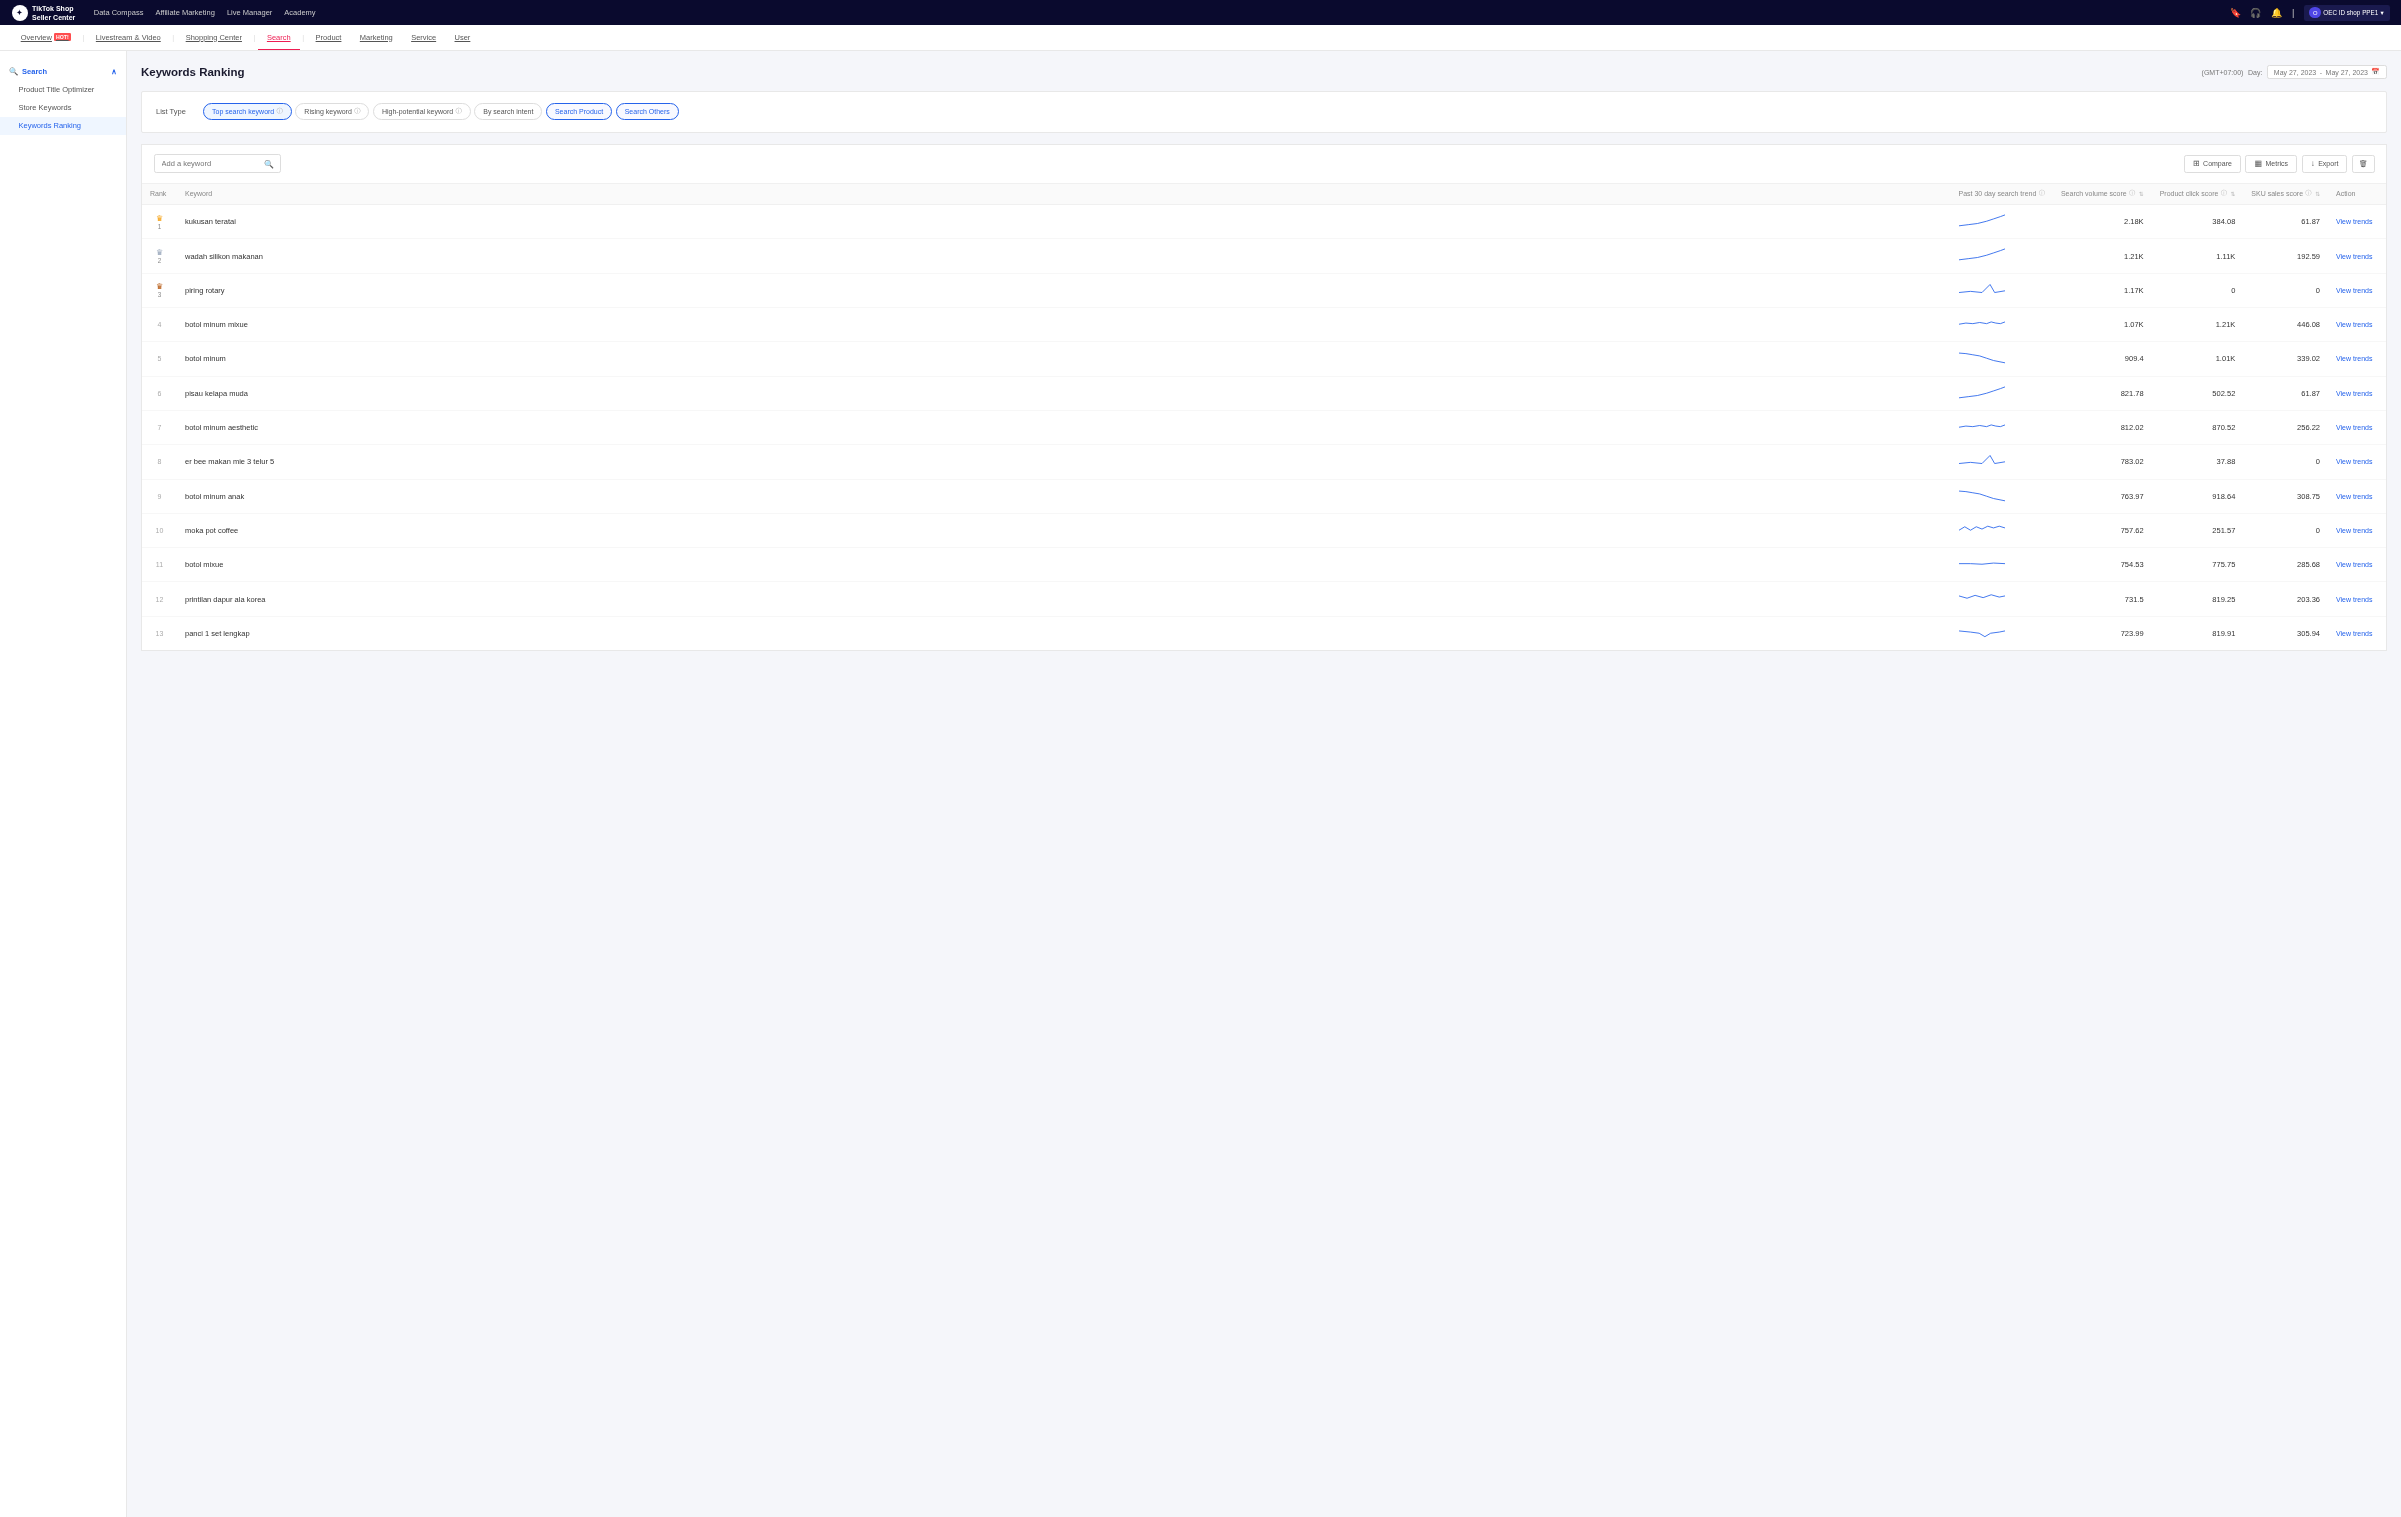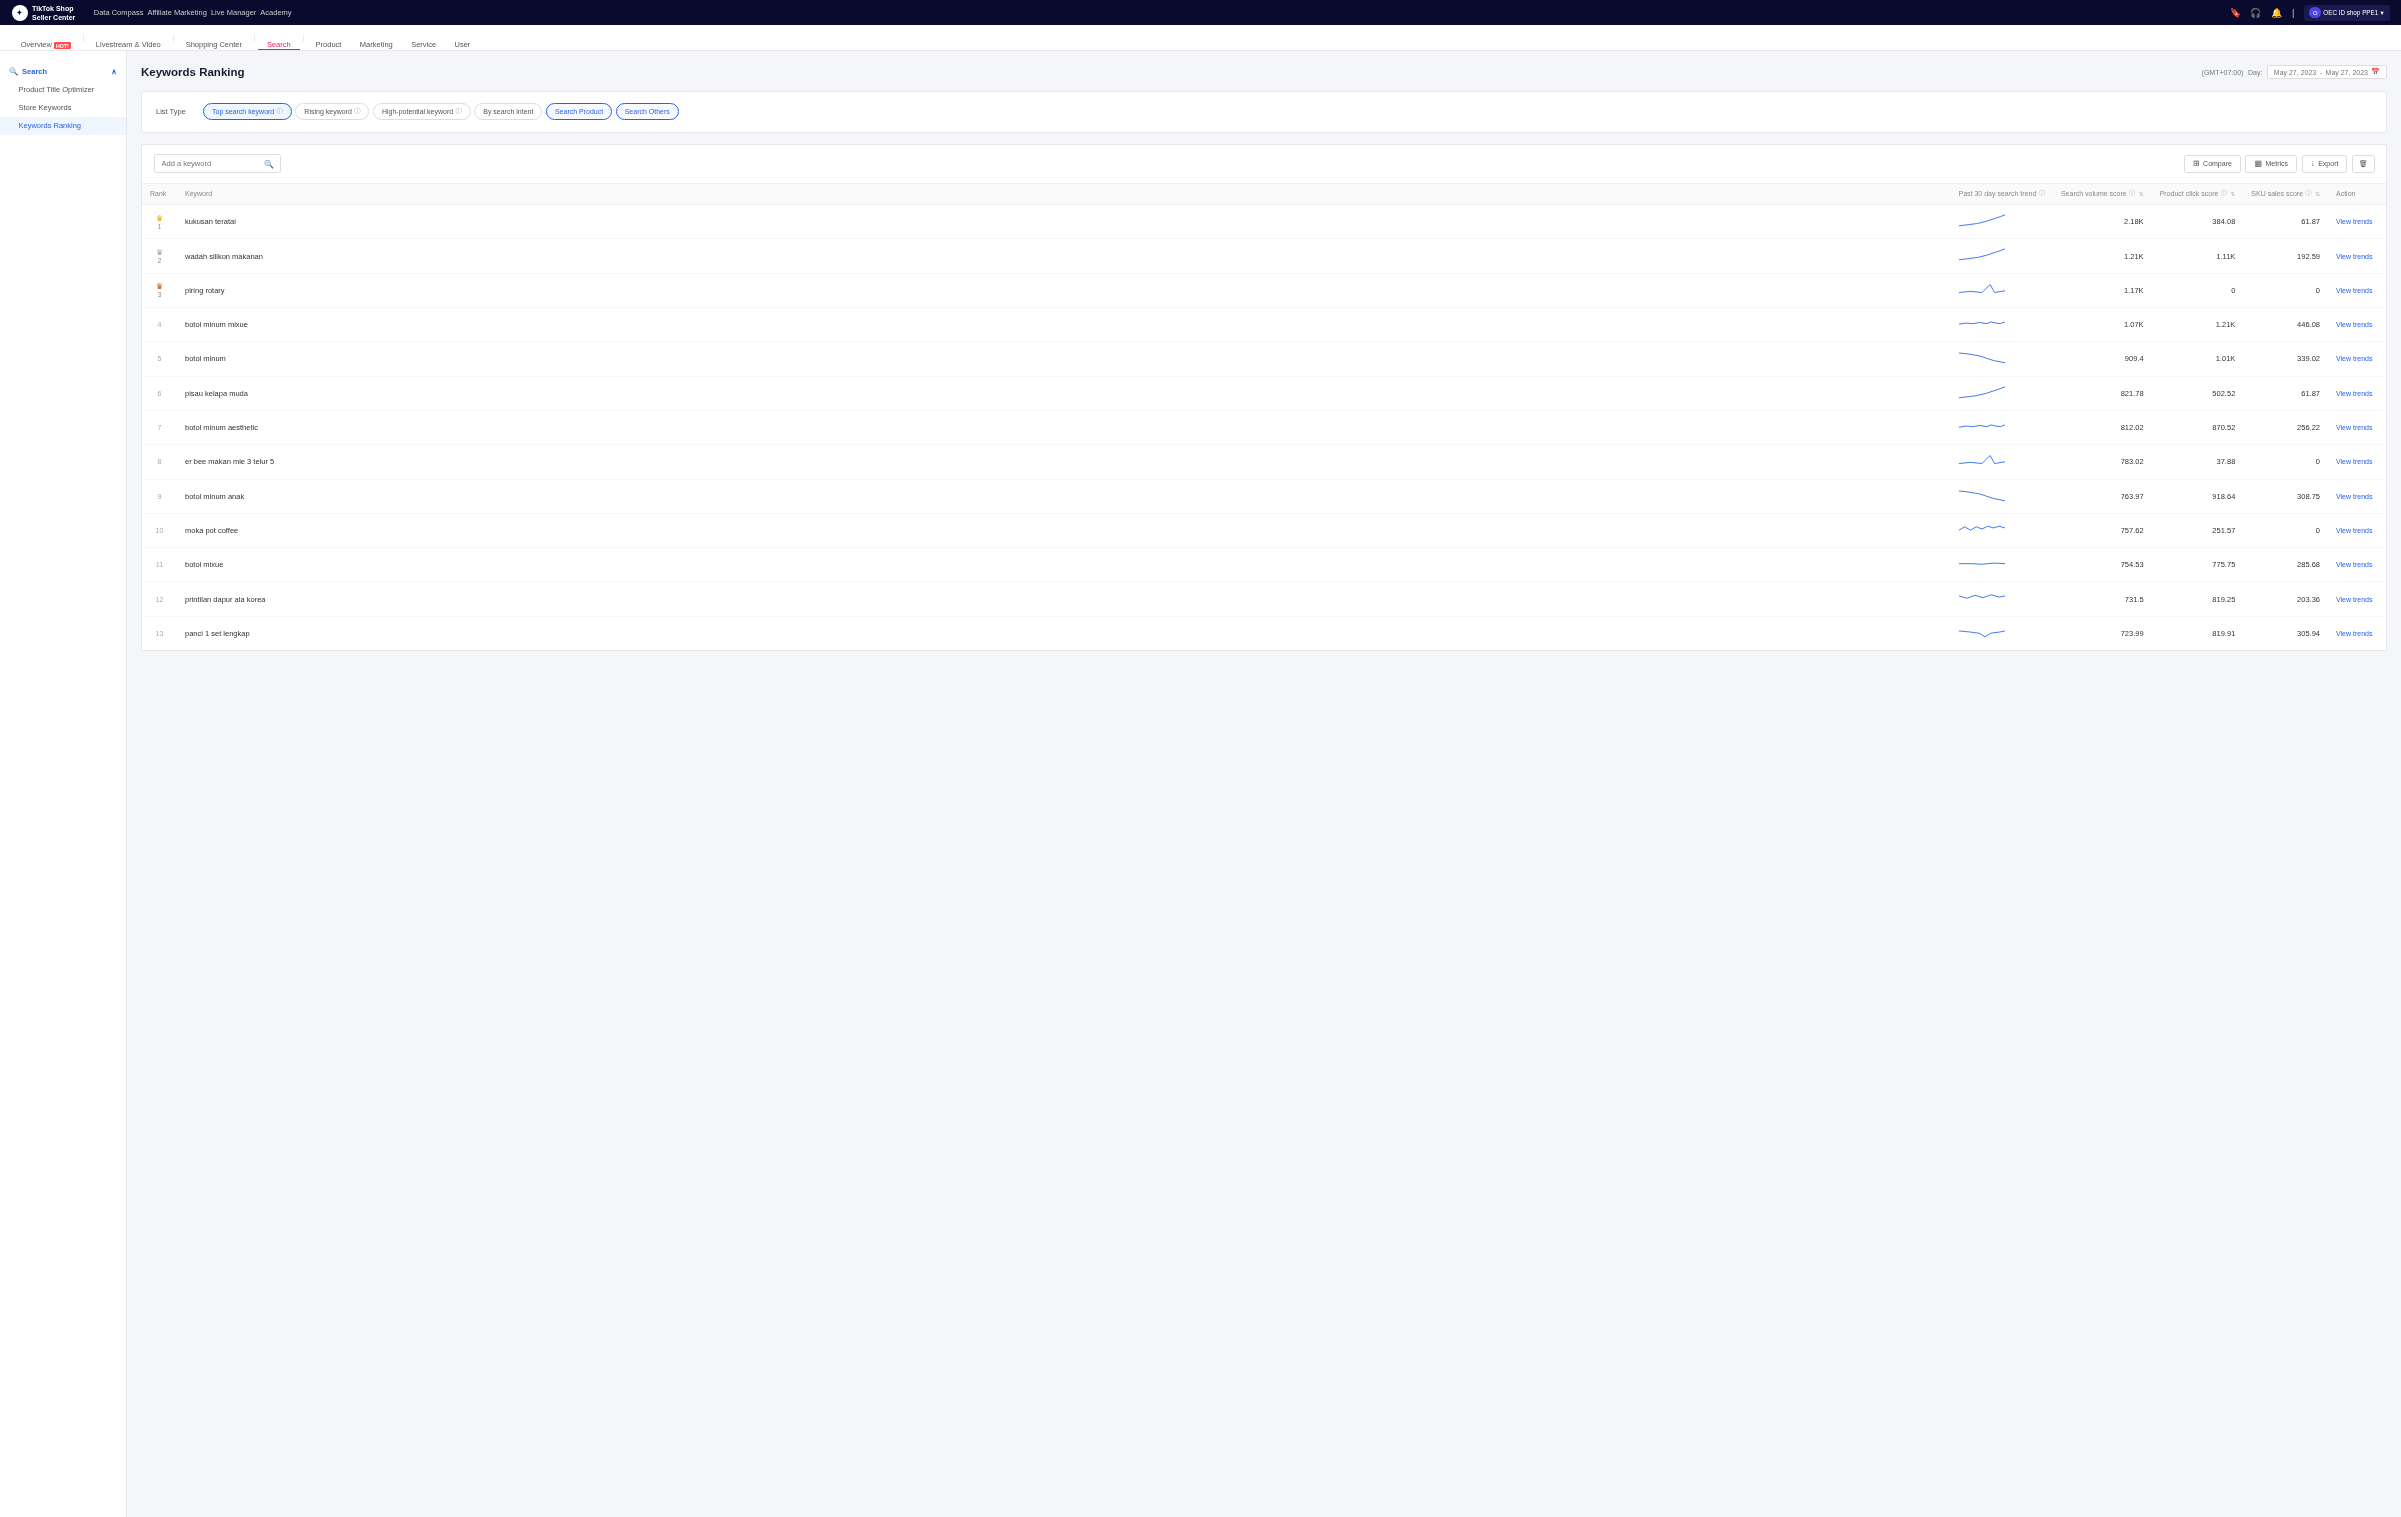--- a/index.html
+++ b/index.html
@@ -10,37 +10,37 @@
       background: #0a0a2e;
       height: 25.4px;
       display: flex;
       align-items: center;
       padding: 0 11.5px;
       justify-content: space-between;
     }
     .top-nav-left { display: flex; align-items: center; gap: 18.5px; }
     .logo { display: flex; align-items: center; gap: 4.6px; color: #fff; font-weight: 700; font-size: 8px; }
     .logo-icon { width: 16px; height: 16px; background: #fff; border-radius: 50%; display: flex; align-items: center; justify-content: center; font-size: 7px; font-weight: 900; color: #0a0a2e; }
-    .nav-links { display: flex; gap: 4px; }
+    .nav-links { display: flex; gap: 12px; }
     .nav-link { color: #ccc; font-size: 7.5px; cursor: pointer; text-decoration: none; }
     .top-nav-right { display: flex; align-items: center; gap: 9.2px; }
     .nav-icon { color: #ccc; font-size: 9.2px; cursor: pointer; }
     .user-badge { background: #1a1a4e; color: #fff; font-size: 6.3px; padding: 2.3px 5.8px; border-radius: 2.3px; cursor: pointer; display: flex; align-items: center; gap: 2.3px; }
 
     
     .secondary-nav {
       background: #fff;
       border-bottom: 0.6px solid #e8e8e8;
       padding: 0 11.5px;
       display: flex;
       align-items: center;
       height: 25.4px;
       gap: 0;
     }
-    .sec-nav-item { padding: 0 9.2px; height: 25.4px; display: flex; align-items: flex-end; font-size: 7.5px; color: #555; cursor: pointer; border-bottom: 1.2px solid transparent; }
+    .sec-nav-item { padding: 0 9.2px; height: 25.4px; display: flex; align-items: center; font-size: 7.5px; color: #555; cursor: pointer; border-bottom: 1.2px solid transparent; text-decoration: underline; }
     .sec-nav-item.active { color: #ee1d52; border-bottom: 1.2px solid #ee1d52; font-weight: 500; }
     .sec-nav-divider { color: #ddd; margin: 0 2.3px; }
     .hot-badge { background: #ff4d4f; color: #fff; font-size: 5.2px; padding: 0.6px 2.3px; border-radius: 1.2px; margin-left: 1.7px; font-weight: 700; }
 
     
     .main-layout { display: flex; min-height: calc(100vh - 51px); }
 
     
     .sidebar { width: 127px; background: #fff; border-right: 0.6px solid #e8e8e8; padding: 9.2px 0; flex-shrink: 0; }
     .sidebar-section { padding: 2.3px 0; }

